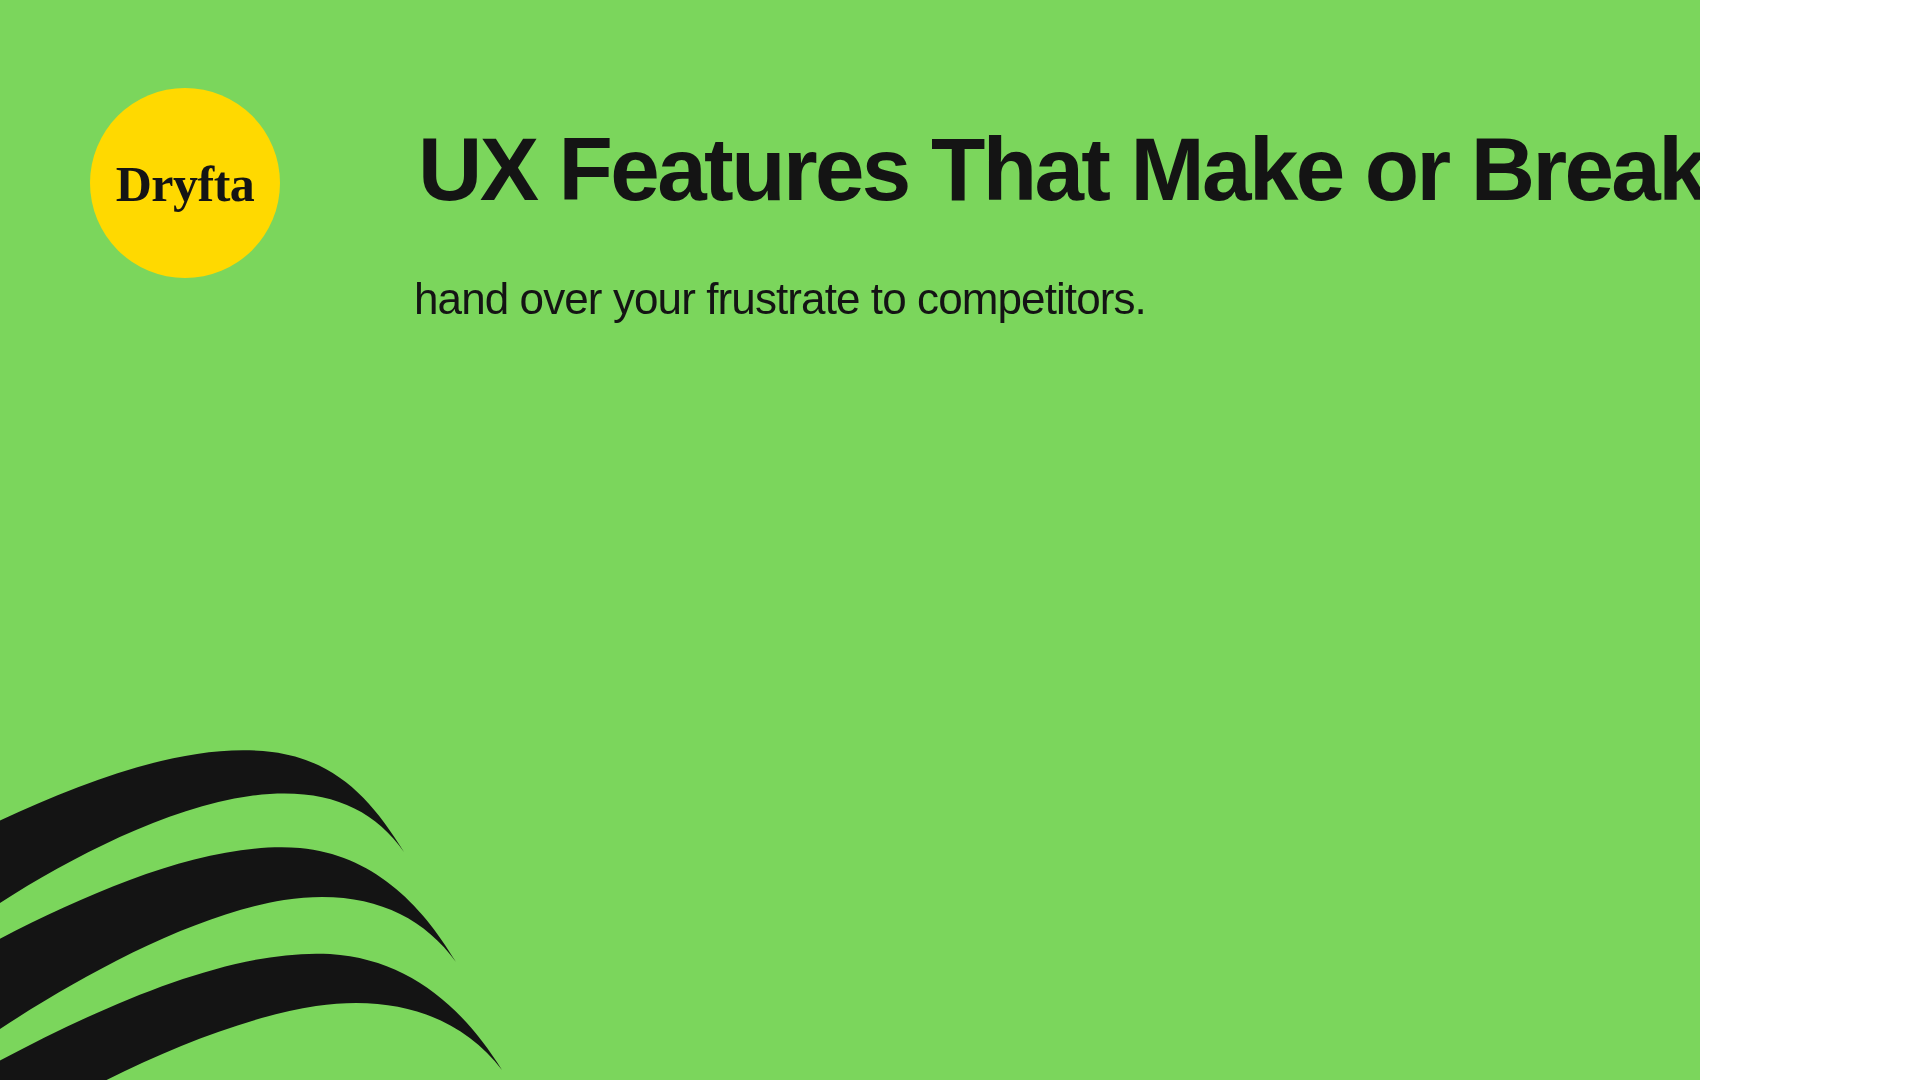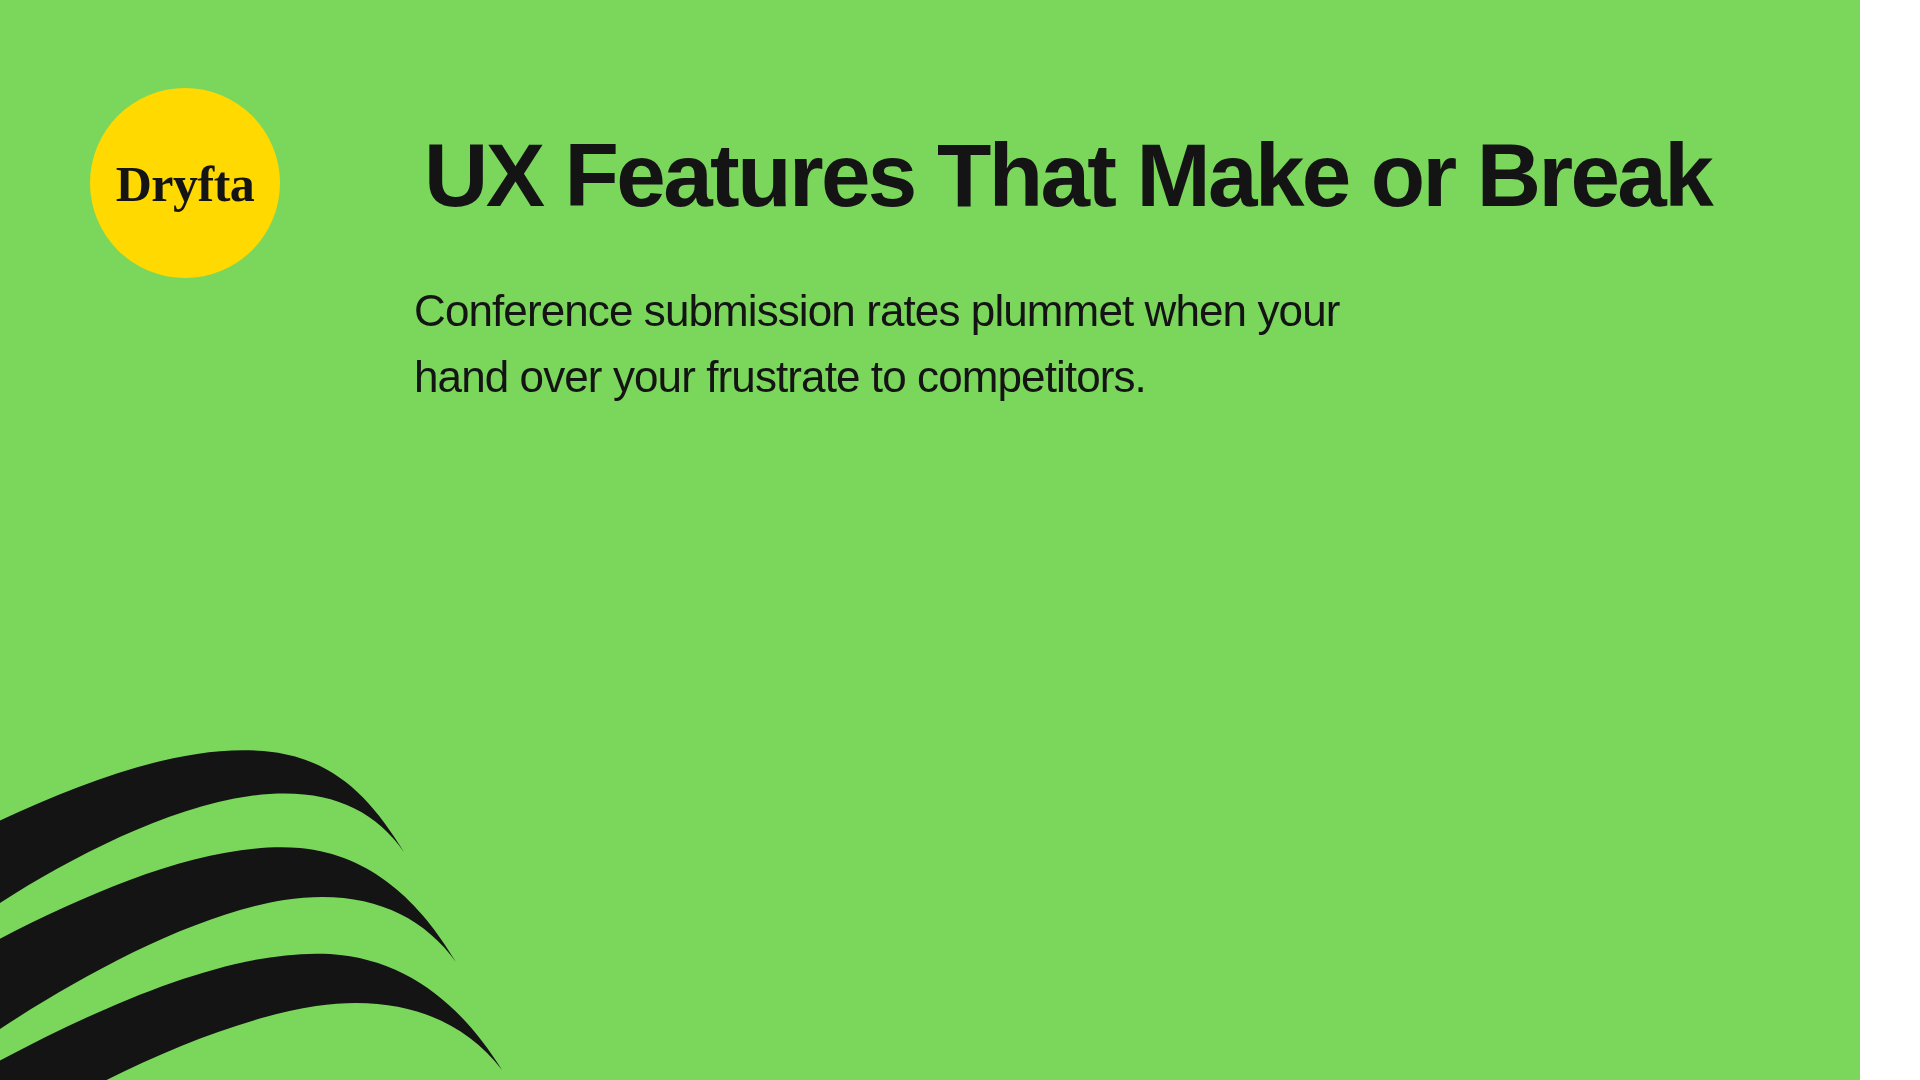--- a/index.html
+++ b/index.html
@@ -3,21 +3,21 @@
 <meta charset="utf-8">
 <title>Dryfta Social Card</title>
 <style>
   html, body {
     margin: 0;
     padding: 0;
     background: #ffffff;
   }
   #canvas {
     position: relative;
-    width: 1860px;
+    width: 1700px;
     height: 1080px;
     overflow: hidden;
     background: #7bd65c;
     font-family: "Liberation Sans", sans-serif;
   }
 
   
   #waves {
     position: absolute;
     left: 0;
@@ -55,21 +55,21 @@
   
   #content {
     position: absolute;
     left: 414px;
     top: 122px;
     width: 1100px;
     z-index: 2;
   }
 
   #headline {
-    margin: 10px;
+    margin: 4px;
     font-family: "Liberation Sans", sans-serif;
     font-weight: 700;
     font-size: 89px;
     line-height: 87px;
     letter-spacing: -2.6px;
     color: #141414;
     font-stretch: condensed;
     -webkit-font-smoothing: antialiased;
   }
   #headline .hl-line {
@@ -121,18 +121,17 @@
     <span id="logo-wordmark" style="color: rgb(20, 20, 20);">Dryfta</span>
   </div>
 
   <div id="content">
 
     <h1 id="headline" style="color: rgb(20, 20, 20);">
       <span class="hl-line">UX Features That Make or Break</span>
     </h1>
 
     <p id="subcopy" style="color: rgb(20, 20, 20);">
-      <span class="sc-line">Conference submission rates plummet when your</span>
       <span class="sc-line">hand over your frustrate to competitors.</span>
     </p>
 
   </div>
 </div>
 
 </body></html>

